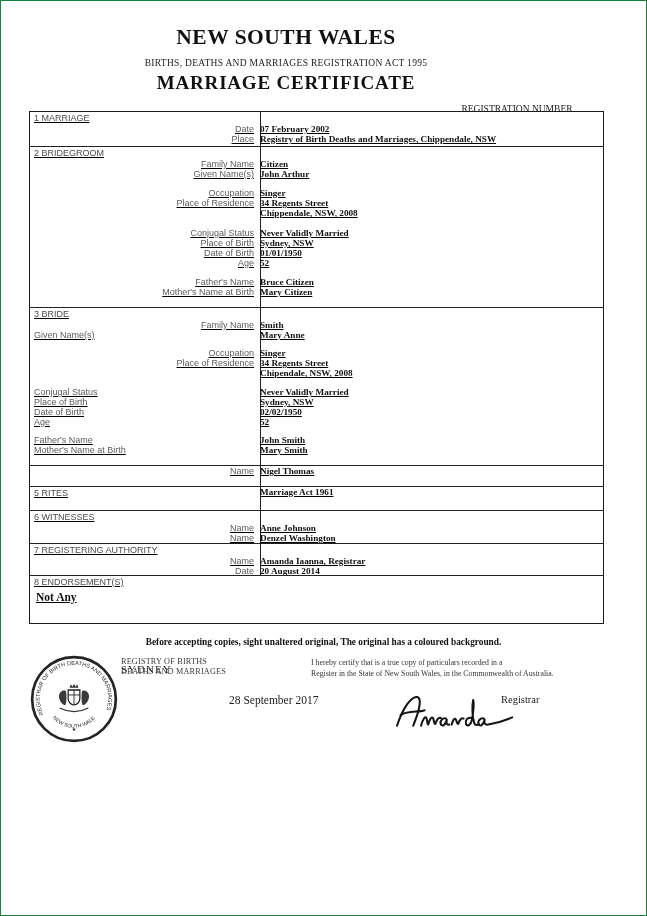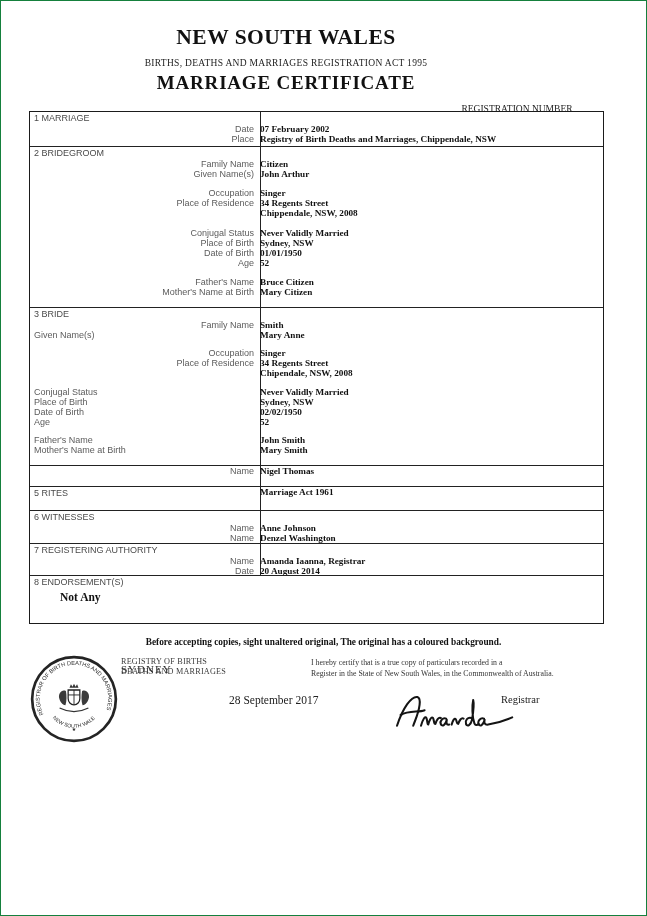--- a/index.html
+++ b/index.html
@@ -9,33 +9,33 @@
   .hdr-main{position:absolute;left:60px;top:24px;width:450px;text-align:center;}
   .state{font:bold 21.5px "Liberation Serif",serif;letter-spacing:.5px;color:#111;}
   .act{font:9.5px "Liberation Serif",serif;letter-spacing:.3px;color:#222;margin-top:8px;}
   .doctitle{font:bold 19px "Liberation Serif",serif;letter-spacing:.8px;color:#111;margin-top:4px;}
   .hdr-reg{position:absolute;left:450px;top:55px;width:132px;text-align:center;margin-top:48px;}
   .reg-lbl{font:9.5px "Liberation Serif",serif;color:#222;}
   .reg-num{font:bold 11.5px "Liberation Serif",serif;color:#111;margin-top:4px;}
   
   .tbl{position:absolute;left:28px;top:110px;width:573px;border:1.5px solid #1b1b1b;background:#fff;}
   .divider{position:absolute;left:230px;top:0;width:1px;height:463px;background:#222;}
-  .s{position:relative;border-top:1px solid #222;overflow:hidden;}
+  .s{position:relative;border-top:1px solid #222;overflow:hidden;text-decoration:underline;}
   .s.first{border-top:none;}
   #s1{height:34px;} #s2{height:160px;} #s3{height:157px;} #s4{height:20px;}
   #s5{height:23px;} #s6{height:32px;} #s7{height:31px;} #s8{height:47px;}
   .sec-head{font:9px "Liberation Sans",sans-serif;color:#4a4a4a;padding:1px 0 0 4px;line-height:11px;}
   .sec-head.w{width:230px;box-sizing:border-box;flex:none;}
   .row{display:flex;line-height:11px;}
   .lbl{width:230px;box-sizing:border-box;padding-right:6px;text-align:right;flex:none;
        font:9px "Liberation Sans",sans-serif;color:#5c5c5c;}
   .lbl.left{text-align:left;padding-left:4px;}
   .val{font:bold 9.2px "Liberation Serif",serif;color:#111;}
   .gap8{height:8px;} .gap9{height:9px;} .gap10{height:10px;}
-  .endorse-val{font:bold 11.5px "Liberation Serif",serif;color:#111;padding:3px 0 0 6px;margin-left:24px;}
+  .endorse-val{font:bold 11.5px "Liberation Serif",serif;color:#111;padding:3px 0 0 6px;}
   
   .notice{position:absolute;left:0;right:0;top:636px;text-align:center;
           font:bold 9.3px "Liberation Serif",serif;color:#111;}
   .seal{position:absolute;left:28px;top:653px;width:90px;height:90px;}
   .registry{position:absolute;left:120px;top:656px;font:8.2px "Liberation Serif",serif;
             color:#3c3c3c;line-height:10px;letter-spacing:.2px;}
   .certify{position:absolute;left:310px;top:656px;width:270px;font:7.8px "Liberation Serif",serif;
            color:#333;line-height:11px;}
   .registrar{position:absolute;left:500px;top:693px;font:10.5px "Liberation Serif",serif;color:#222;}
   .office{position:absolute;left:120px;top:662px;font:11px "Liberation Serif",serif;

